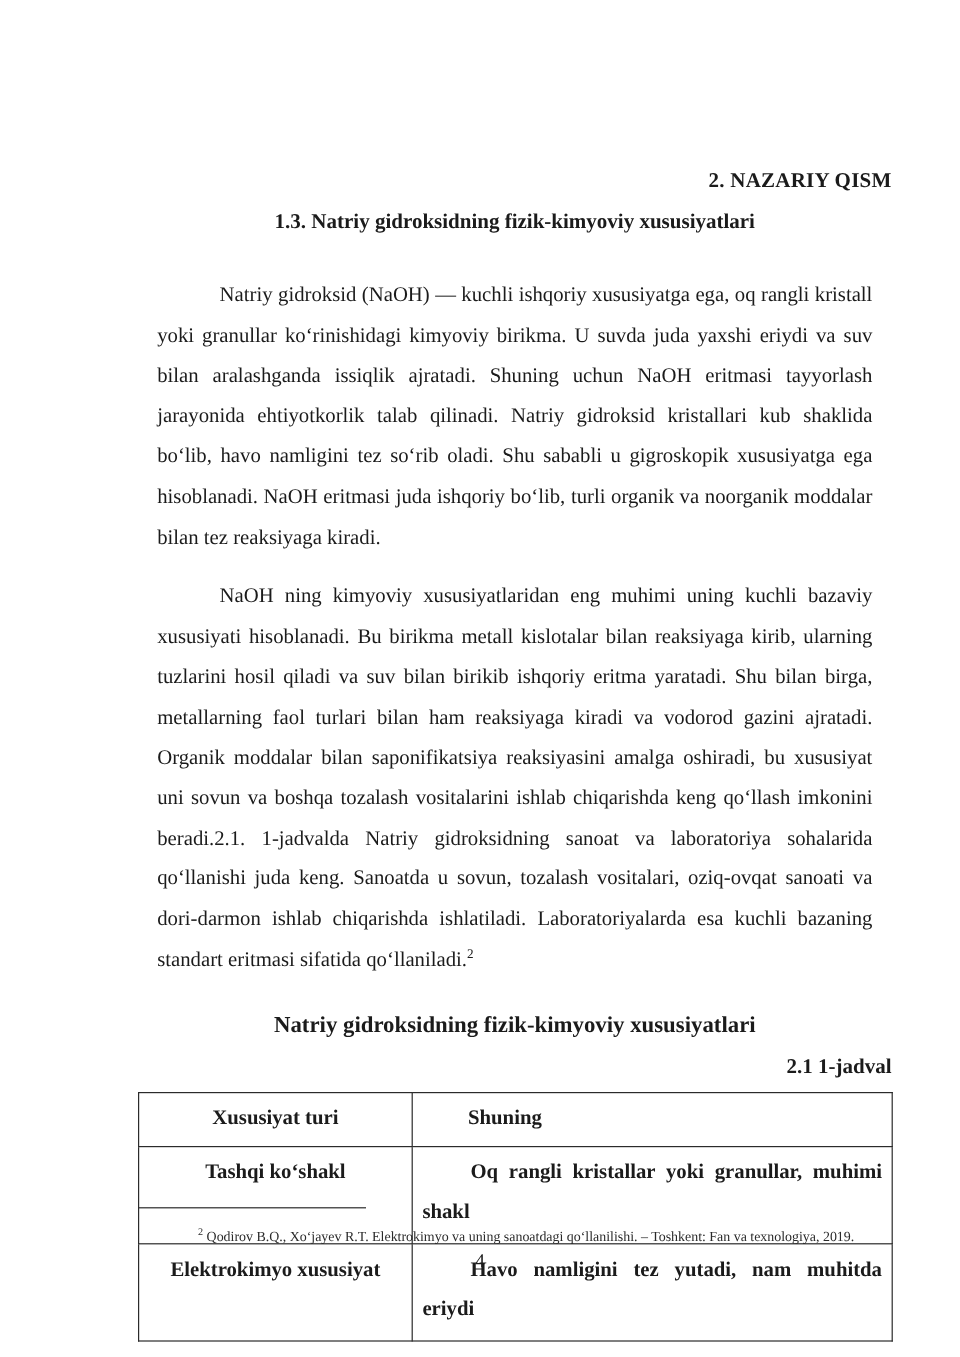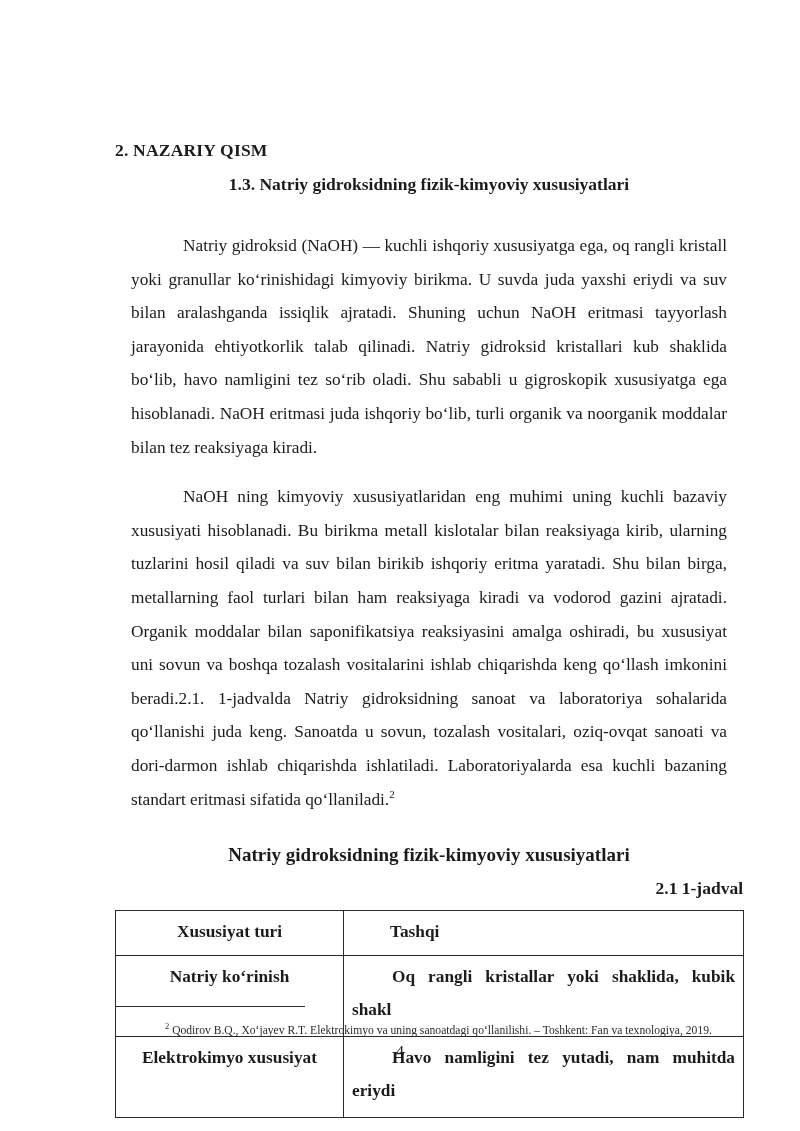--- a/index.html
+++ b/index.html
@@ -22,21 +22,21 @@
   }
   .content {
     position: absolute;
     left: 115px;
     top: 0;
     width: 628px;
   }
 
   
   .h-chapter {
-    text-align: left;
+    text-align: right;
     font-weight: bold;
     font-size: 17.5px;
     letter-spacing: 0.2px;
     margin: 0;
     padding-top: 142px;
     line-height: 1.0;
   }
   .h-section {
     text-align: center;
     font-weight: bold;
@@ -174,27 +174,27 @@
 
     <div class="tbl-wrap">
       <table class="props">
         <colgroup>
           <col class="c1">
           <col class="c2">
         </colgroup>
         <thead>
           <tr>
             <th class="cell-center">Xususiyat turi</th>
-            <th style="text-align:left; text-indent:38px;">Tashqi</th>
+            <th style="text-align:left; text-indent:38px;">Shuning</th>
           </tr>
         </thead>
         <tbody>
           <tr>
-            <td class="cell-center row-tall">Natriy ko‘rinish</td>
-            <td class="cell-just row-tall">Oq rangli kristallar yoki shaklida, kubik shakl</td>
+            <td class="cell-center row-tall">Tashqi ko‘shakl</td>
+            <td class="cell-just row-tall">Oq rangli kristallar yoki granullar, muhimi shakl</td>
           </tr>
           <tr>
             <td class="cell-center row-tall">Elektrokimyo xususiyat</td>
             <td class="cell-just row-tall">Havo namligini tez yutadi, nam muhitda eriydi</td>
           </tr>
         </tbody>
       </table>
     </div>
 
   </div>

